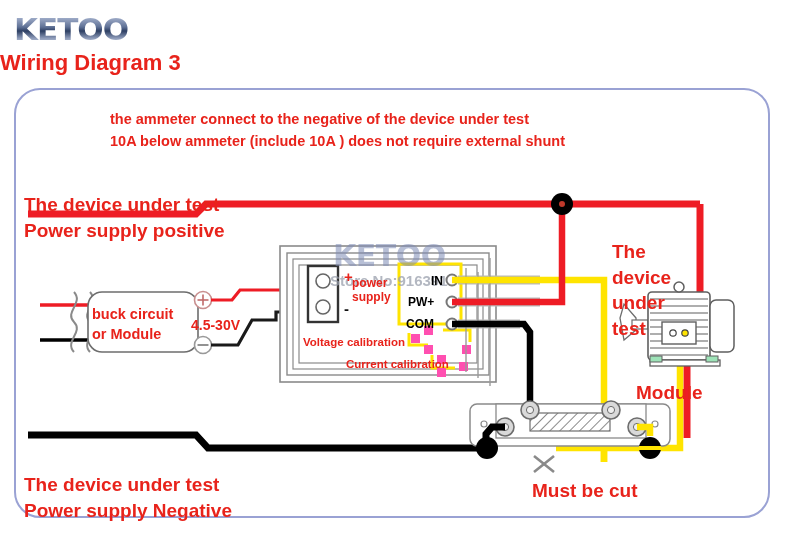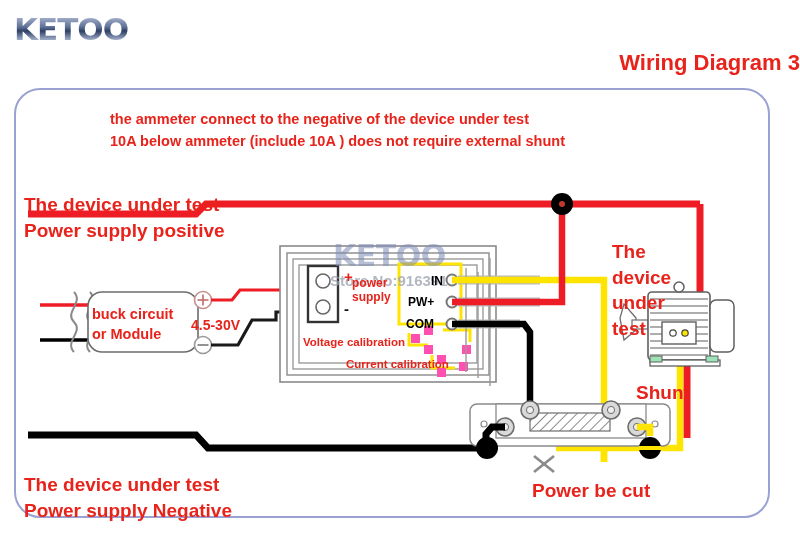--- a/index.html
+++ b/index.html
@@ -35,21 +35,21 @@
     color: transparent;
     -webkit-text-fill-color: transparent;
     text-shadow: none;
     line-height: 1;
   }
   .diagram-title {
     position: absolute;
     left: 0;
     top: 50px;
     width: 800px;
-    text-align: right;
+    text-align: left;
     color: #e8231b;
     font-size: 22px;
     font-weight: bold;
     font-family: "Liberation Sans", sans-serif;
   }
   .frame {
     position: absolute;
     left: 14px;
     top: 88px;
     width: 756px;
@@ -321,22 +321,22 @@
       <rect x="706" y="356" width="12" height="6" fill="#9ee3b8" stroke="#5f5f5f" stroke-width="1"></rect>
     </g>
   </svg>
 
   <div class="red-label lbl-top-left">The device under test
 Power supply positive</div>
   <div class="red-label lbl-bottom-left">The device under test
 Power supply Negative</div>
   <div class="red-label lbl-dut-right">The device
 under test</div>
-  <div class="red-label lbl-shunt">Shunt</div>
-  <div class="red-label lbl-mustcut">Power be cut</div>
+  <div class="red-label lbl-shunt">Module</div>
+  <div class="red-label lbl-mustcut">Must be cut</div>
 
   <div class="buck-label">buck circuit
 or Module</div>
   <div class="volt-range">4.5-30V</div>
 
   <div class="watermark-ketoo">KETOO</div>
   <div class="watermark-store">Store No:916391</div>
 
   <div class="meter-text psu-label">power
 supply</div>

